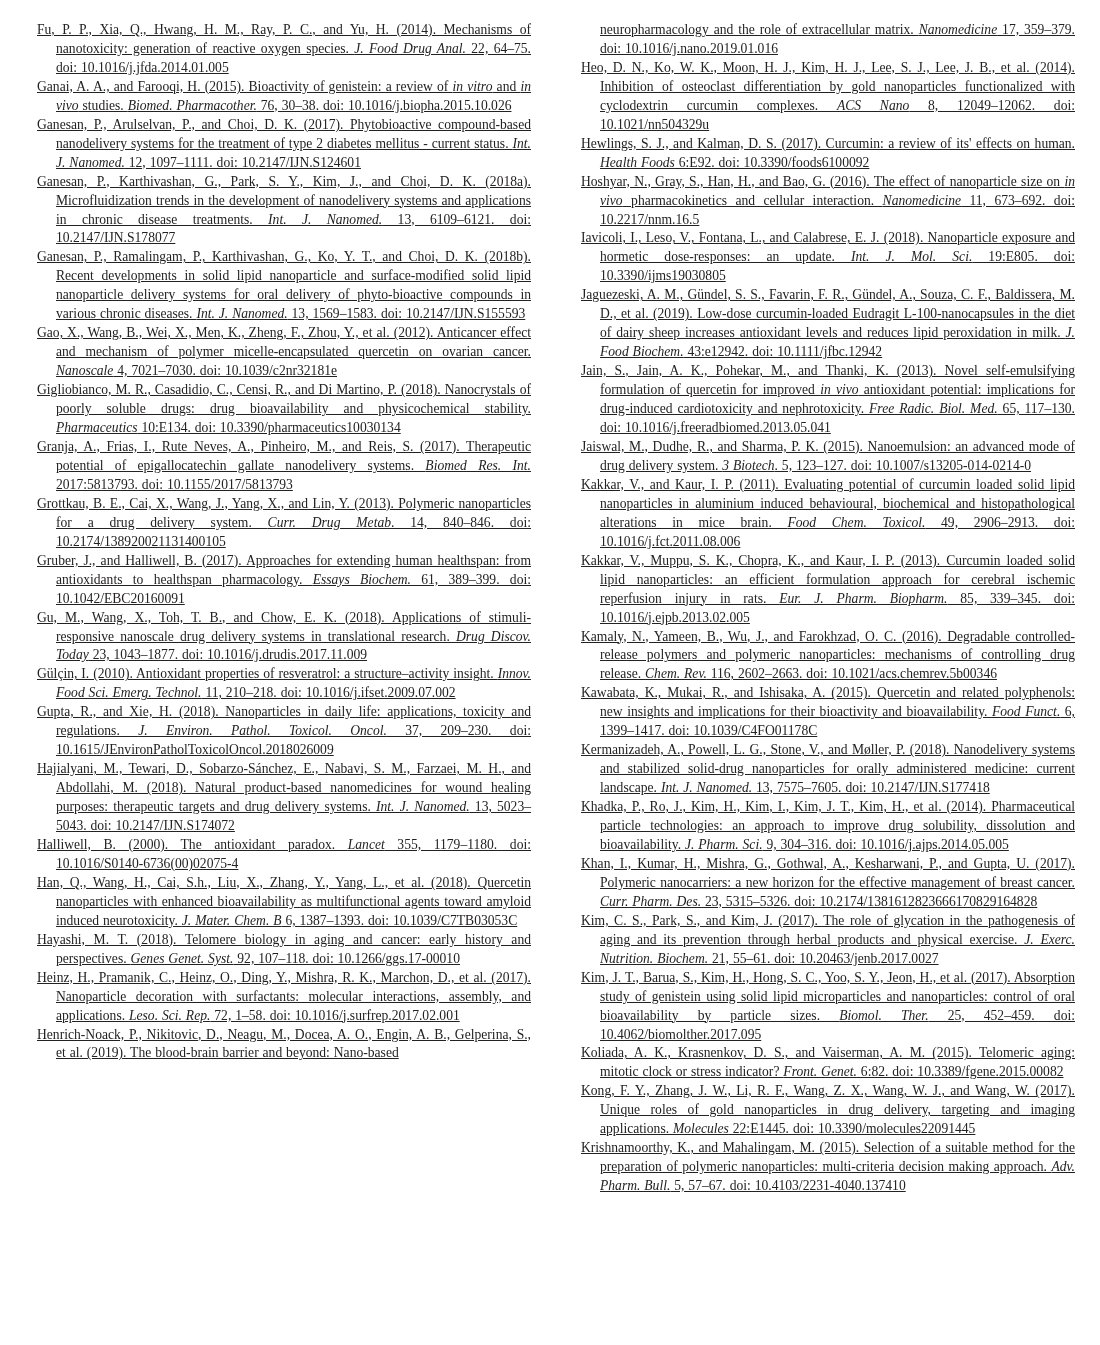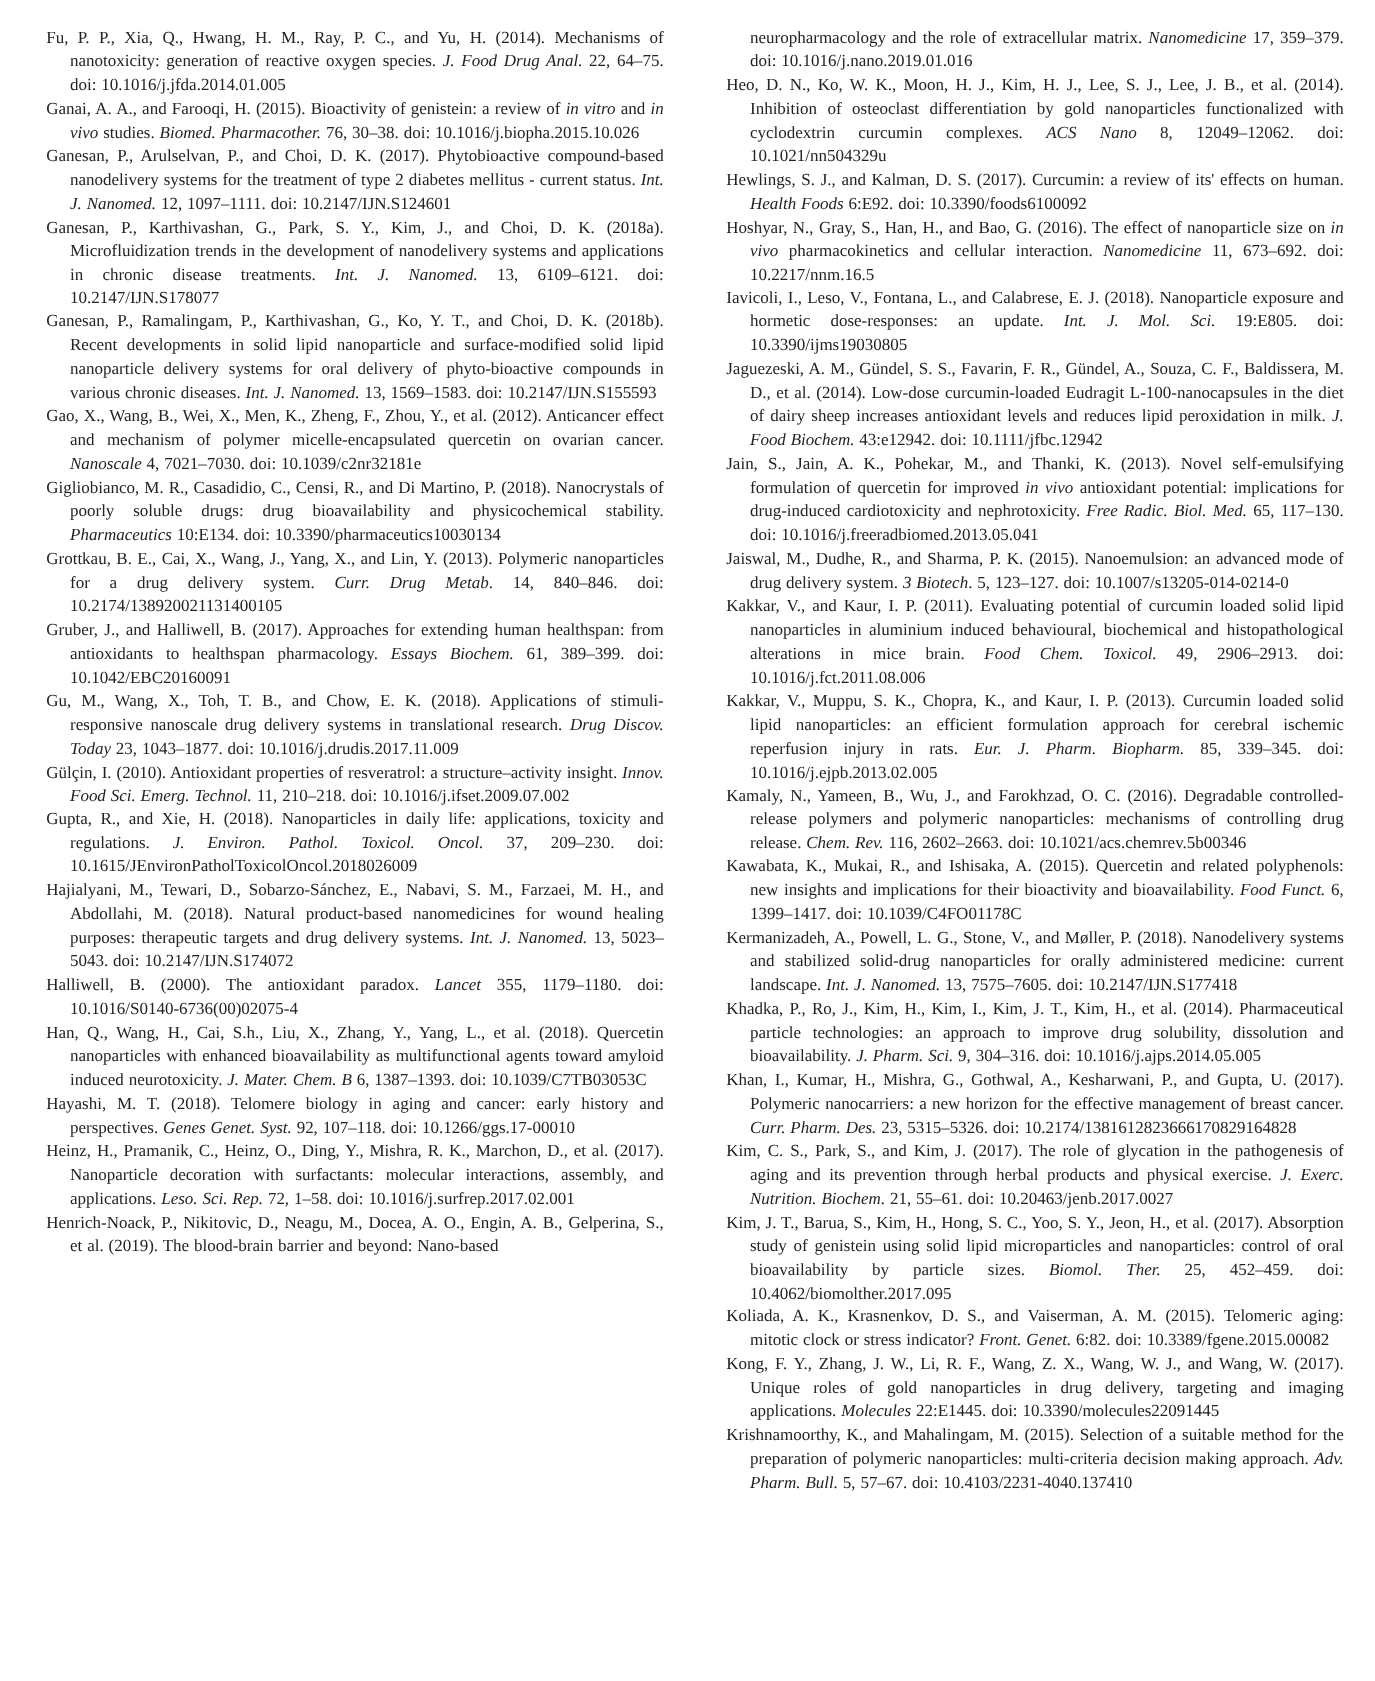--- a/index.html
+++ b/index.html
@@ -8,21 +8,21 @@
     height: 1345px;
     box-sizing: border-box;
     background: #ffffff;
     padding: 21px 26px 0 37px;
     display: flex;
     gap: 50px;
     font-family: "Liberation Serif", "DejaVu Serif", serif;
     color: #242122;
     overflow: hidden;
   }
-  .col { width: 494px; flex: 0 0 494px; }
+  .col { width: 494px; flex: 0 0 494px; text-decoration: underline; }
   .ref {
     margin: 0;
     font-size: 13.6px;
     line-height: 18.95px;
     text-align: justify;
     padding-left: 19px;
     text-indent: -19px;
     word-spacing: 0.5px;
   }
   .ref.cont { text-indent: 0; }
@@ -33,39 +33,40 @@
 
 <div class="page">
   <div class="col" id="col-left">
       <p class="ref"><span>Fu, P. P., Xia, Q., Hwang, H. M., Ray, P. C., and Yu, H. (2014). Mechanisms of nanotoxicity: generation of reactive oxygen species. </span><em>J. Food Drug Anal.</em><span> 22, 64–75. doi: 10.1016/j.jfda.2014.01.005</span></p>
       <p class="ref"><span>Ganai, A. A., and Farooqi, H. (2015). Bioactivity of genistein: a review of </span><em>in vitro</em><span> and </span><em>in vivo</em><span> studies. </span><em>Biomed. Pharmacother.</em><span> 76, 30–38. doi: 10.1016/j.biopha.2015.10.026</span></p>
       <p class="ref"><span>Ganesan, P., Arulselvan, P., and Choi, D. K. (2017). Phytobioactive compound-based nanodelivery systems for the treatment of type 2 diabetes mellitus - current status. </span><em>Int. J. Nanomed.</em><span> 12, 1097–1111. doi: 10.2147/IJN.S124601</span></p>
       <p class="ref"><span>Ganesan, P., Karthivashan, G., Park, S. Y., Kim, J., and Choi, D. K. (2018a). Microfluidization trends in the development of nanodelivery systems and applications in chronic disease treatments. </span><em>Int. J. Nanomed.</em><span> 13, 6109–6121. doi: 10.2147/IJN.S178077</span></p>
       <p class="ref"><span>Ganesan, P., Ramalingam, P., Karthivashan, G., Ko, Y. T., and Choi, D. K. (2018b). Recent developments in solid lipid nanoparticle and surface-modified solid lipid nanoparticle delivery systems for oral delivery of phyto-bioactive compounds in various chronic diseases. </span><em>Int. J. Nanomed.</em><span> 13, 1569–1583. doi: 10.2147/IJN.S155593</span></p>
       <p class="ref"><span>Gao, X., Wang, B., Wei, X., Men, K., Zheng, F., Zhou, Y., et al. (2012). Anticancer effect and mechanism of polymer micelle-encapsulated quercetin on ovarian cancer. </span><em>Nanoscale</em><span> 4, 7021–7030. doi: 10.1039/c2nr32181e</span></p>
       <p class="ref"><span>Gigliobianco, M. R., Casadidio, C., Censi, R., and Di Martino, P. (2018). Nanocrystals of poorly soluble drugs: drug bioavailability and physicochemical stability. </span><em>Pharmaceutics</em><span> 10:E134. doi: 10.3390/pharmaceutics10030134</span></p>
+      <p class="ref"><span>Granja, A., Frias, I., Rute Neves, A., Pinheiro, M., and Reis, S. (2017). Therapeutic potential of epigallocatechin gallate nanodelivery systems. </span><em>Biomed Res. Int.</em><span> 2017:5813793. doi: 10.1155/2017/5813793</span></p>
       <p class="ref"><span>Grottkau, B. E., Cai, X., Wang, J., Yang, X., and Lin, Y. (2013). Polymeric nanoparticles for a drug delivery system. </span><em>Curr. Drug Metab</em><span>. 14, 840–846. doi: 10.2174/138920021131400105</span></p>
       <p class="ref"><span>Gruber, J., and Halliwell, B. (2017). Approaches for extending human healthspan: from antioxidants to healthspan pharmacology. </span><em>Essays Biochem.</em><span> 61, 389–399. doi: 10.1042/EBC20160091</span></p>
       <p class="ref"><span>Gu, M., Wang, X., Toh, T. B., and Chow, E. K. (2018). Applications of stimuli-responsive nanoscale drug delivery systems in translational research. </span><em>Drug Discov. Today</em><span> 23, 1043–1877. doi: 10.1016/j.drudis.2017.11.009</span></p>
       <p class="ref"><span>Gülçin, I. (2010). Antioxidant properties of resveratrol: a structure–activity insight. </span><em>Innov. Food Sci. Emerg. Technol.</em><span> 11, 210–218. doi: 10.1016/j.ifset.2009.07.002</span></p>
       <p class="ref"><span>Gupta, R., and Xie, H. (2018). Nanoparticles in daily life: applications, toxicity and regulations. </span><em>J. Environ. Pathol. Toxicol. Oncol.</em><span> 37, 209–230. doi: 10.1615/JEnvironPatholToxicolOncol.2018026009</span></p>
       <p class="ref"><span>Hajialyani, M., Tewari, D., Sobarzo-Sánchez, E., Nabavi, S. M., Farzaei, M. H., and Abdollahi, M. (2018). Natural product-based nanomedicines for wound healing purposes: therapeutic targets and drug delivery systems. </span><em>Int. J. Nanomed.</em><span> 13, 5023–5043. doi: 10.2147/IJN.S174072</span></p>
       <p class="ref"><span>Halliwell, B. (2000). The antioxidant paradox. </span><em>Lancet</em><span> 355, 1179–1180. doi: 10.1016/S0140-6736(00)02075-4</span></p>
       <p class="ref"><span>Han, Q., Wang, H., Cai, S.h., Liu, X., Zhang, Y., Yang, L., et al. (2018). Quercetin nanoparticles with enhanced bioavailability as multifunctional agents toward amyloid induced neurotoxicity. </span><em>J. Mater. Chem. B</em><span> 6, 1387–1393. doi: 10.1039/C7TB03053C</span></p>
       <p class="ref"><span>Hayashi, M. T. (2018). Telomere biology in aging and cancer: early history and perspectives. </span><em>Genes Genet. Syst.</em><span> 92, 107–118. doi: 10.1266/ggs.17-00010</span></p>
       <p class="ref"><span>Heinz, H., Pramanik, C., Heinz, O., Ding, Y., Mishra, R. K., Marchon, D., et al. (2017). Nanoparticle decoration with surfactants: molecular interactions, assembly, and applications. </span><em>Leso. Sci. Rep.</em><span> 72, 1–58. doi: 10.1016/j.surfrep.2017.02.001</span></p>
       <p class="ref"><span>Henrich-Noack, P., Nikitovic, D., Neagu, M., Docea, A. O., Engin, A. B., Gelperina, S., et al. (2019). The blood-brain barrier and beyond: Nano-based</span></p>
     </div>
   <div class="col" id="col-right">
       <p class="ref cont"><span>neuropharmacology and the role of extracellular matrix. </span><em>Nanomedicine</em><span> 17, 359–379. doi: 10.1016/j.nano.2019.01.016</span></p>
       <p class="ref"><span>Heo, D. N., Ko, W. K., Moon, H. J., Kim, H. J., Lee, S. J., Lee, J. B., et al. (2014). Inhibition of osteoclast differentiation by gold nanoparticles functionalized with cyclodextrin curcumin complexes. </span><em>ACS Nano</em><span> 8, 12049–12062. doi: 10.1021/nn504329u</span></p>
       <p class="ref"><span>Hewlings, S. J., and Kalman, D. S. (2017). Curcumin: a review of its' effects on human. </span><em>Health Foods</em><span> 6:E92. doi: 10.3390/foods6100092</span></p>
       <p class="ref"><span>Hoshyar, N., Gray, S., Han, H., and Bao, G. (2016). The effect of nanoparticle size on </span><em>in vivo</em><span> pharmacokinetics and cellular interaction. </span><em>Nanomedicine</em><span> 11, 673–692. doi: 10.2217/nnm.16.5</span></p>
       <p class="ref"><span>Iavicoli, I., Leso, V., Fontana, L., and Calabrese, E. J. (2018). Nanoparticle exposure and hormetic dose-responses: an update. </span><em>Int. J. Mol. Sci.</em><span> 19:E805. doi: 10.3390/ijms19030805</span></p>
-      <p class="ref"><span>Jaguezeski, A. M., Gündel, S. S., Favarin, F. R., Gündel, A., Souza, C. F., Baldissera, M. D., et al. (2014). Low-dose curcumin-loaded Eudragit L-100-nanocapsules in the diet of dairy sheep increases antioxidant levels and reduces lipid peroxidation in milk. </span><em>J. Food Biochem.</em><span> 43:e12942. doi: 10.1111/jfbc.12942</span></p>
+      <p class="ref"><span>Jaguezeski, A. M., Gündel, S. S., Favarin, F. R., Gündel, A., Souza, C. F., Baldissera, M. D., et al. (2019). Low-dose curcumin-loaded Eudragit L-100-nanocapsules in the diet of dairy sheep increases antioxidant levels and reduces lipid peroxidation in milk. </span><em>J. Food Biochem.</em><span> 43:e12942. doi: 10.1111/jfbc.12942</span></p>
       <p class="ref"><span>Jain, S., Jain, A. K., Pohekar, M., and Thanki, K. (2013). Novel self-emulsifying formulation of quercetin for improved </span><em>in vivo</em><span> antioxidant potential: implications for drug-induced cardiotoxicity and nephrotoxicity. </span><em>Free Radic. Biol. Med.</em><span> 65, 117–130. doi: 10.1016/j.freeradbiomed.2013.05.041</span></p>
       <p class="ref"><span>Jaiswal, M., Dudhe, R., and Sharma, P. K. (2015). Nanoemulsion: an advanced mode of drug delivery system. </span><em>3 Biotech</em><span>. 5, 123–127. doi: 10.1007/s13205-014-0214-0</span></p>
       <p class="ref"><span>Kakkar, V., and Kaur, I. P. (2011). Evaluating potential of curcumin loaded solid lipid nanoparticles in aluminium induced behavioural, biochemical and histopathological alterations in mice brain. </span><em>Food Chem. Toxicol.</em><span> 49, 2906–2913. doi: 10.1016/j.fct.2011.08.006</span></p>
       <p class="ref"><span>Kakkar, V., Muppu, S. K., Chopra, K., and Kaur, I. P. (2013). Curcumin loaded solid lipid nanoparticles: an efficient formulation approach for cerebral ischemic reperfusion injury in rats. </span><em>Eur. J. Pharm. Biopharm.</em><span> 85, 339–345. doi: 10.1016/j.ejpb.2013.02.005</span></p>
       <p class="ref"><span>Kamaly, N., Yameen, B., Wu, J., and Farokhzad, O. C. (2016). Degradable controlled-release polymers and polymeric nanoparticles: mechanisms of controlling drug release. </span><em>Chem. Rev.</em><span> 116, 2602–2663. doi: 10.1021/acs.chemrev.5b00346</span></p>
       <p class="ref"><span>Kawabata, K., Mukai, R., and Ishisaka, A. (2015). Quercetin and related polyphenols: new insights and implications for their bioactivity and bioavailability. </span><em>Food Funct.</em><span> 6, 1399–1417. doi: 10.1039/C4FO01178C</span></p>
       <p class="ref"><span>Kermanizadeh, A., Powell, L. G., Stone, V., and Møller, P. (2018). Nanodelivery systems and stabilized solid-drug nanoparticles for orally administered medicine: current landscape. </span><em>Int. J. Nanomed.</em><span> 13, 7575–7605. doi: 10.2147/IJN.S177418</span></p>
       <p class="ref"><span>Khadka, P., Ro, J., Kim, H., Kim, I., Kim, J. T., Kim, H., et al. (2014). Pharmaceutical particle technologies: an approach to improve drug solubility, dissolution and bioavailability. </span><em>J. Pharm. Sci.</em><span> 9, 304–316. doi: 10.1016/j.ajps.2014.05.005</span></p>
       <p class="ref"><span>Khan, I., Kumar, H., Mishra, G., Gothwal, A., Kesharwani, P., and Gupta, U. (2017). Polymeric nanocarriers: a new horizon for the effective management of breast cancer. </span><em>Curr. Pharm. Des.</em><span> 23, 5315–5326. doi: 10.2174/1381612823666170829164828</span></p>
       <p class="ref"><span>Kim, C. S., Park, S., and Kim, J. (2017). The role of glycation in the pathogenesis of aging and its prevention through herbal products and physical exercise. </span><em>J. Exerc. Nutrition. Biochem.</em><span> 21, 55–61. doi: 10.20463/jenb.2017.0027</span></p>

